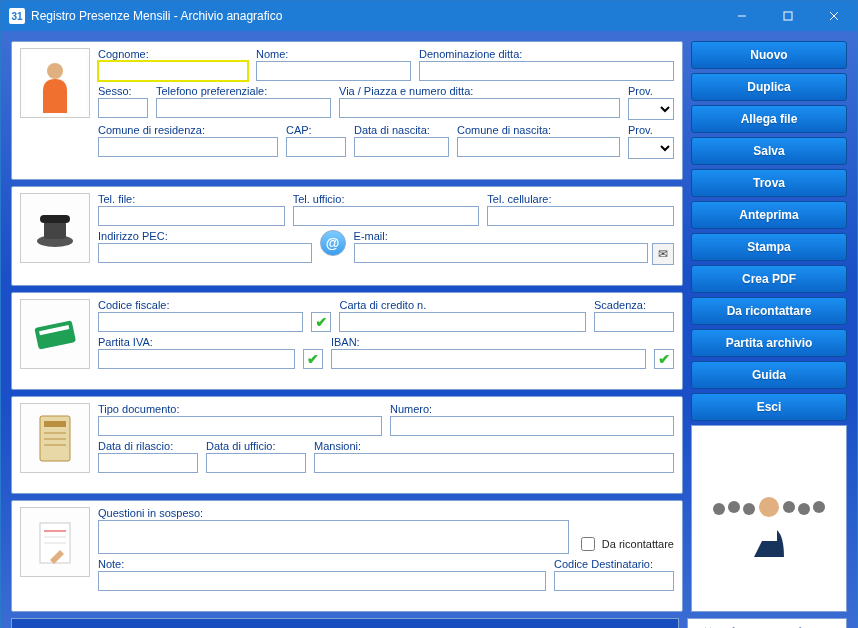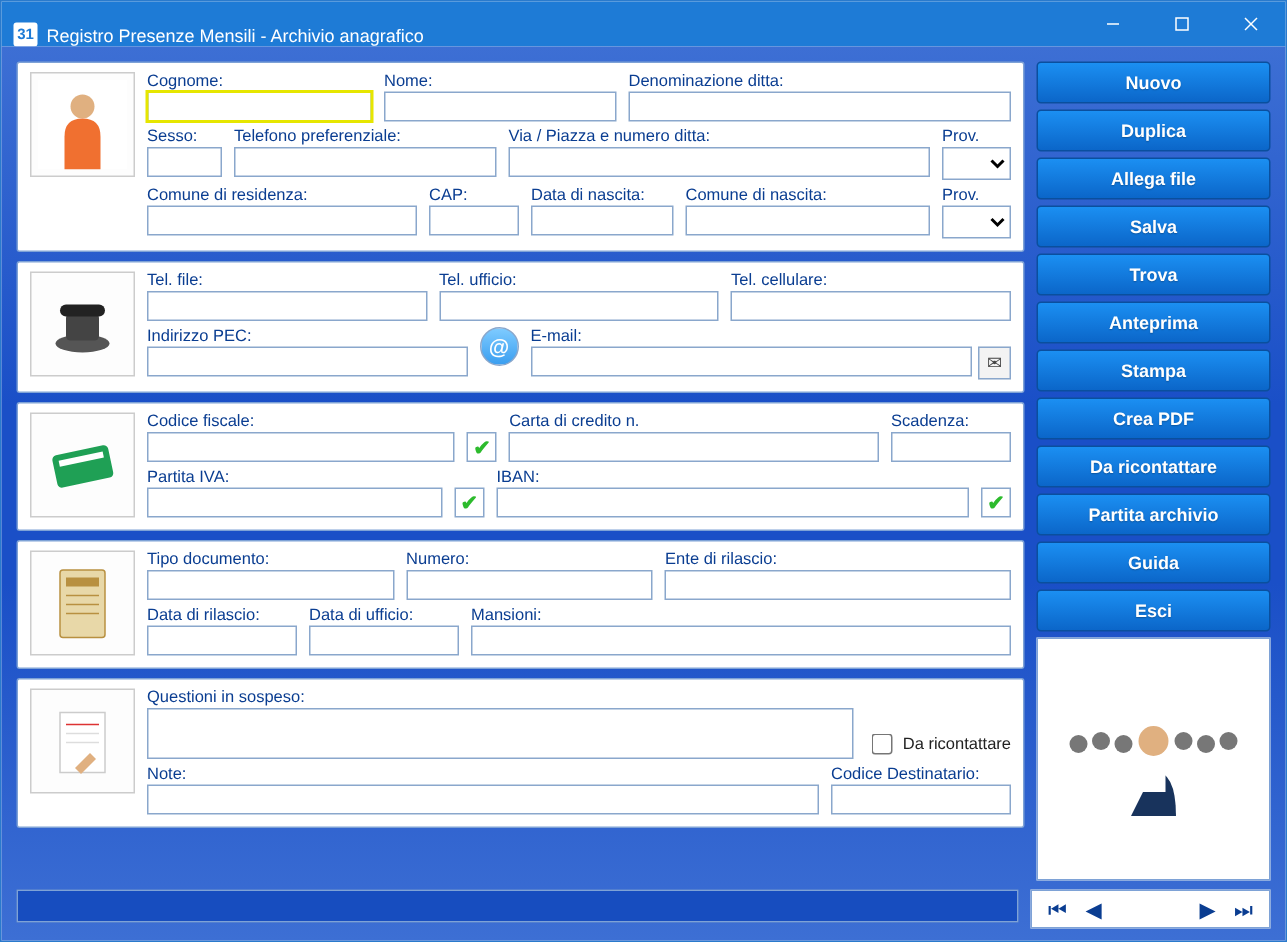--- a/index.html
+++ b/index.html
@@ -1,26 +1,26 @@
 <!DOCTYPE html>
 <html><head>
 <meta charset="utf-8">
 <style>
   * { box-sizing: border-box; font-family: "Segoe UI", Tahoma, sans-serif; }
   html,body { margin:0; padding:0; background:#fff; }
   .window { width:858px; height:628px; border:1px solid #2a7acc; display:flex; flex-direction:column; }
-  .titlebar { height:30px; background:#1e7bd6; color:#fff; display:flex; align-items:flex-end; padding:0 0 0 8px; font-size:12px; }
+  .titlebar { height:30px; background:#1e7bd6; color:#fff; display:flex; align-items:center; padding:0 0 0 8px; font-size:12px; }
   .titlebar .icon { width:16px; height:16px; background:#fff; margin-right:6px; display:inline-flex;align-items:center;justify-content:center;color:#1e7bd6;font-size:10px;font-weight:bold;border-radius:2px;}
   .titlebar .spacer{flex:1;}
   .winbtn{width:46px;height:30px;display:flex;align-items:center;justify-content:center;color:#fff;}
   .client{flex:1; padding:10px 10px 8px 10px; background:linear-gradient(#3d6fd4,#1a4fc7 40%,#1a4fc7 60%,#3d6fd4); display:flex; flex-direction:column; gap:6px; position:relative;}
   .row2{display:flex; gap:8px; flex:1;}
   .leftcol{flex:1; display:flex; flex-direction:column; gap:6px;}
   .rightcol{width:160px; display:flex; flex-direction:column; gap:4px;}
-  .panel{background:#fff; border:1px solid #7ea2d6; border-radius:2px; padding:6px 8px 8px 8px; display:flex; gap:8px;}
+  .panel{background:#fff; border:1px solid #7ea2d6; border-radius:2px; padding:6px 8px 20px 8px; display:flex; gap:8px;}
   .panel .thumb{width:70px;height:70px;flex-shrink:0;border:1px solid #ccc;display:flex;align-items:center;justify-content:center;background:#fdfdfd;color:#888;font-size:9px;text-align:center;}
   .panel .fields{flex:1;display:flex;flex-direction:column;gap:4px;}
   .frow{display:flex;gap:8px;}
   .fcol{display:flex;flex-direction:column;}
   label.small{font-size:11px;color:#0a3d91;white-space:nowrap;margin-bottom:1px;}
   input[type=text],textarea,select{border:1px solid #8aa7cc;font-size:12px;padding:1px 3px;height:20px;background:#fff;}
   textarea{height:34px;resize:none;}
   select{height:22px;}
   .focusbox{outline:2px solid #e6e600;outline-offset:-1px;}
   .btn{background:linear-gradient(#1b8ff2,#0b66c9);border:1px solid #0a4f9e;color:#fff;font-size:12px;font-weight:bold;height:28px;border-radius:3px;cursor:pointer;text-shadow:0 1px 1px rgba(0,0,0,.25);}
@@ -220,24 +220,20 @@
               </svg>
           </div>
           <div class="fields">
             <div class="frow">
               <div class="fcol" style="flex:1">
                   <label class="small">Tipo documento:</label>
                   <input type="text" value="" style="">
                 </div>
               <div class="fcol" style="flex:1">
                   <label class="small">Numero:</label>
-                  <input type="text" value="" style="">
-                </div>
-              <div class="fcol" style="flex:1.4">
-                  <label class="small">Ente di rilascio:</label>
                   <input type="text" value="" style="">
                 </div>
             </div>
             <div class="frow">
               <div class="fcol" style="width:100px">
                   <label class="small">Data di rilascio:</label>
                   <input type="text" value="" style="">
                 </div>
               <div class="fcol" style="width:100px">
                   <label class="small">Data di ufficio:</label>

